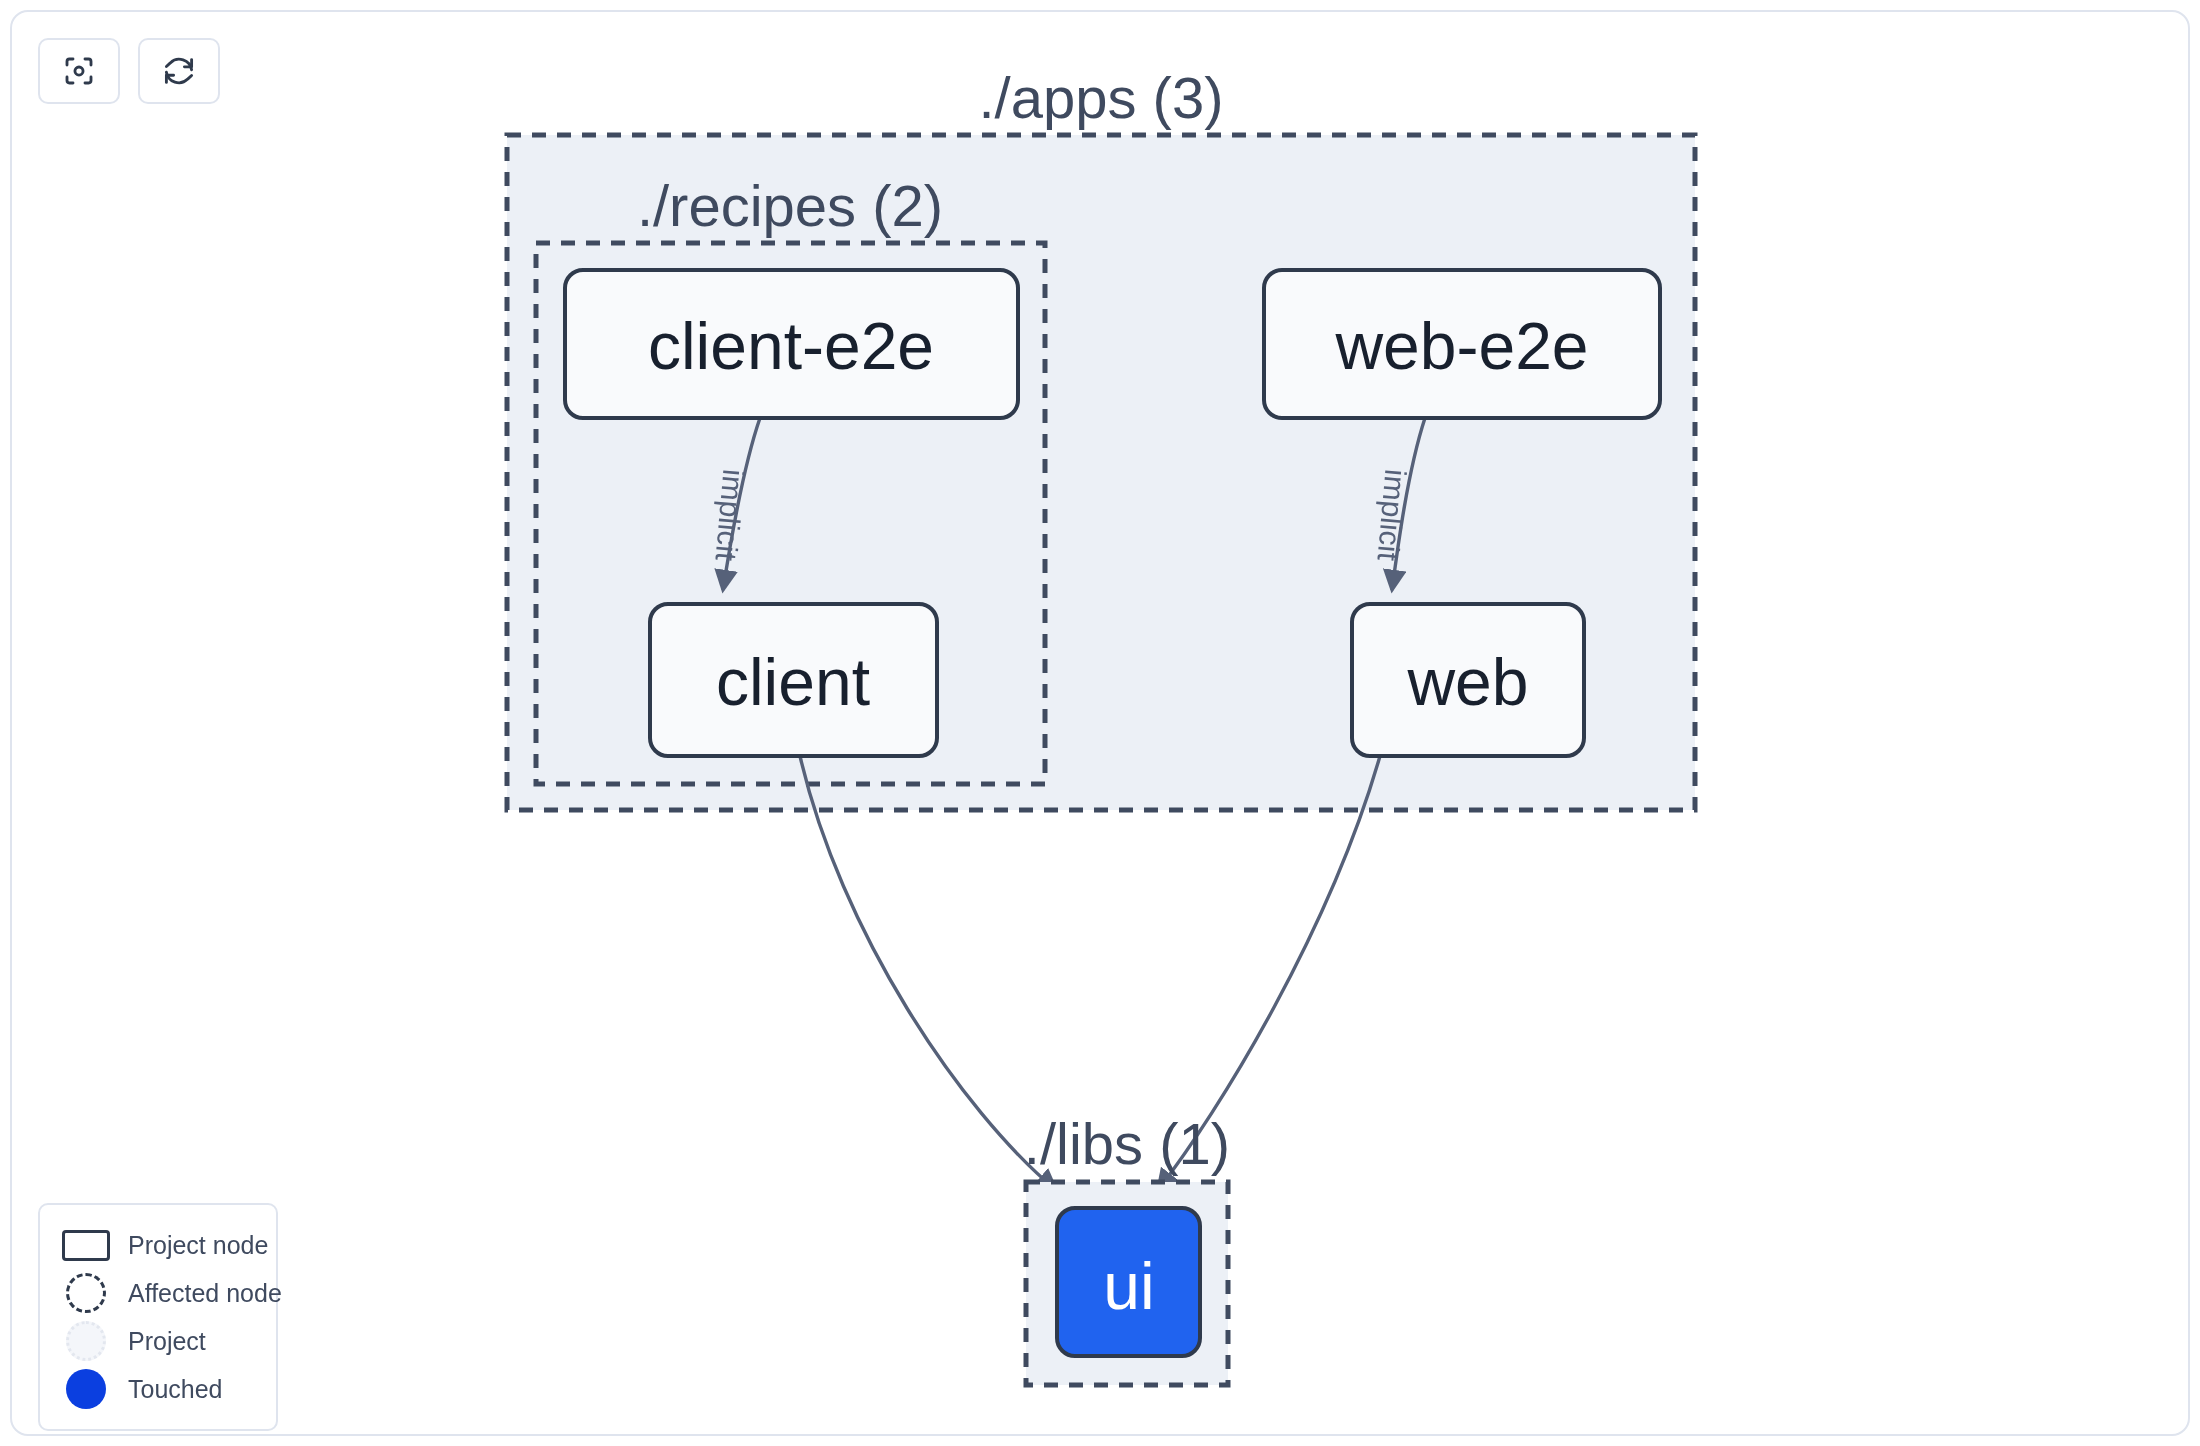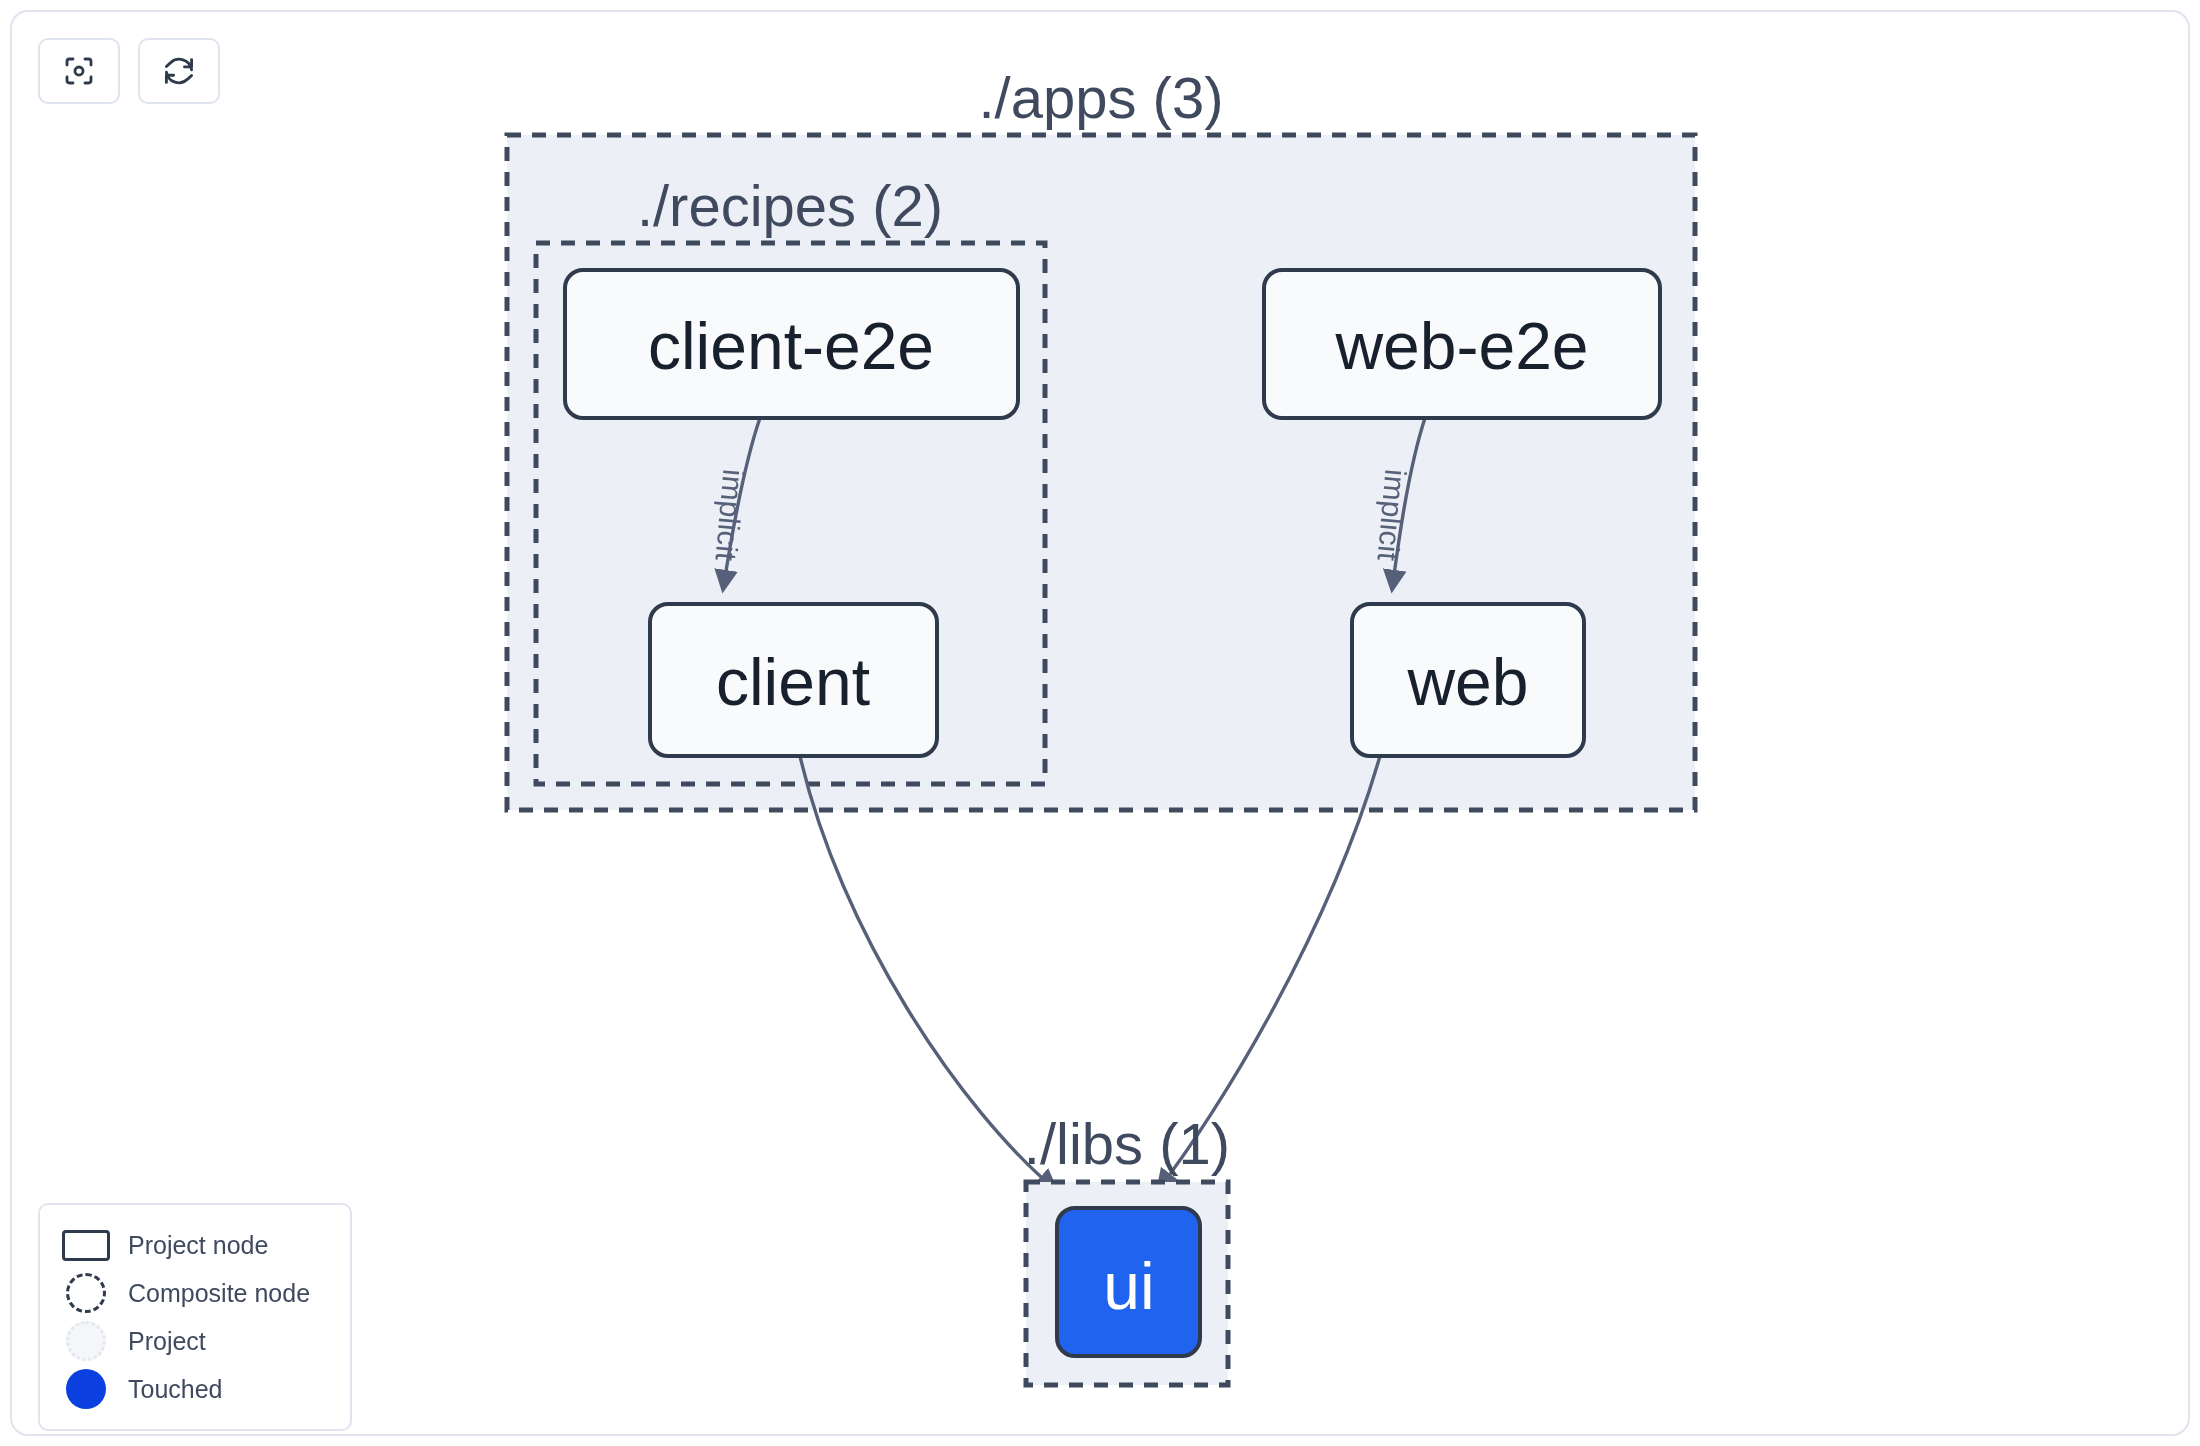--- a/index.html
+++ b/index.html
@@ -117,21 +117,21 @@
     font-size: 30px;
     text-anchor: middle;
     dominant-baseline: central;
   }
 
   
   .legend {
     position: absolute;
     left: 38px;
     top: 1203px;
-    width: 314px;
+    width: 240px;
     box-sizing: border-box;
     background: #ffffff;
     border: 2px solid #dfe4ee;
     border-radius: 10px;
     padding: 16px 18px 16px 18px;
     z-index: 40;
   }
   .legend-row {
     display: flex;
     align-items: center;
@@ -287,21 +287,21 @@
       <span class="legend-swatch">
         <span class="sw-rect"></span>
       </span>
       <span class="legend-text">Project node</span>
     </div>
 
     <div class="legend-row">
       <span class="legend-swatch">
         <span class="sw-dashed-circle"></span>
       </span>
-      <span class="legend-text">Composite node</span>
+      <span class="legend-text">Affected node</span>
     </div>
 
     <div class="legend-row">
       <span class="legend-swatch">
         <span class="sw-affected-circle"></span>
       </span>
       <span class="legend-text">Project</span>
     </div>
 
     <div class="legend-row">

